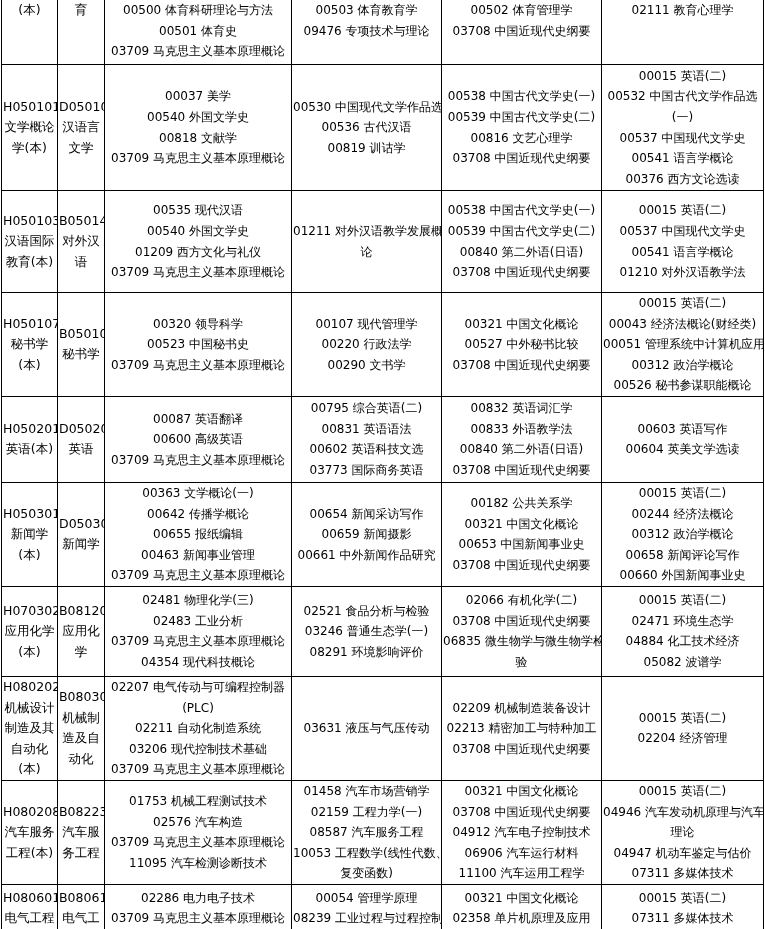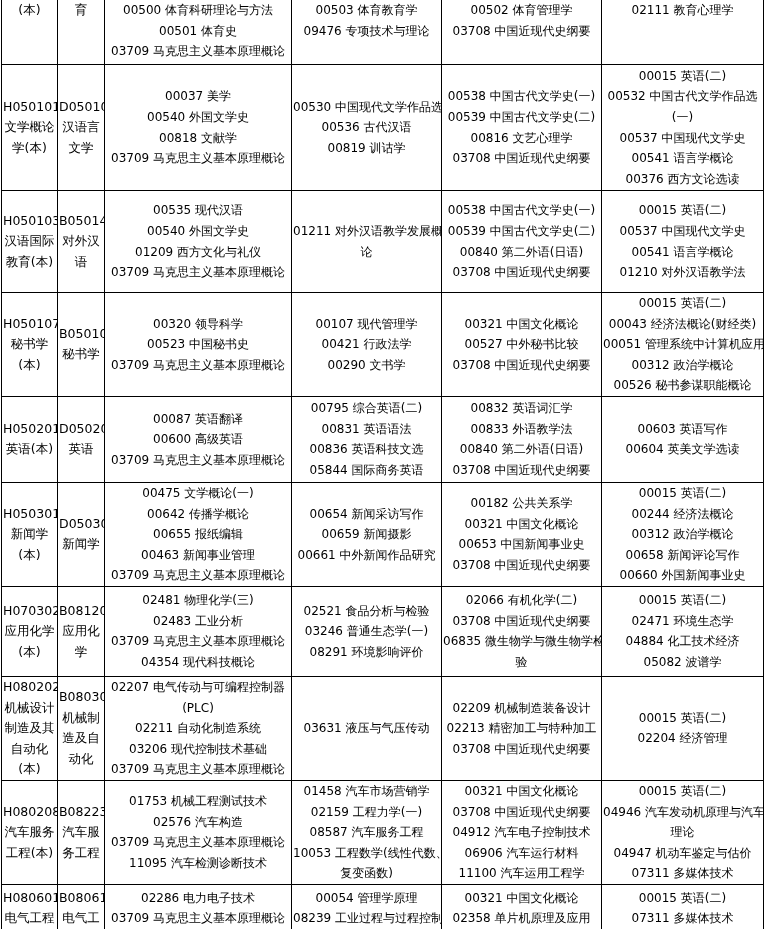--- a/index.html
+++ b/index.html
@@ -143,21 +143,21 @@
           <span class="line">B050104</span>
           <span class="line">秘书学</span>
         </td>
         <td>
           <span class="line">00320 领导科学</span>
           <span class="line">00523 中国秘书史</span>
           <span class="line">03709 马克思主义基本原理概论</span>
         </td>
         <td>
           <span class="line">00107 现代管理学</span>
-          <span class="line">00421 行政法学</span>
+          <span class="line">00220 行政法学</span>
           <span class="line">00290 文书学</span>
         </td>
         <td>
           <span class="line">00321 中国文化概论</span>
           <span class="line">00527 中外秘书比较</span>
           <span class="line">03708 中国近现代史纲要</span>
         </td>
         <td>
           <span class="line">00015 英语(二)</span>
           <span class="line">00043 经济法概论(财经类)</span>
@@ -176,22 +176,22 @@
           <span class="line">英语</span>
         </td>
         <td>
           <span class="line">00087 英语翻译</span>
           <span class="line">00600 高级英语</span>
           <span class="line">03709 马克思主义基本原理概论</span>
         </td>
         <td>
           <span class="line">00795 综合英语(二)</span>
           <span class="line">00831 英语语法</span>
-          <span class="line">00836 英语科技文选</span>
-          <span class="line">05844 国际商务英语</span>
+          <span class="line">00602 英语科技文选</span>
+          <span class="line">03773 国际商务英语</span>
         </td>
         <td>
           <span class="line">00832 英语词汇学</span>
           <span class="line">00833 外语教学法</span>
           <span class="line">00840 第二外语(日语)</span>
           <span class="line">03708 中国近现代史纲要</span>
         </td>
         <td>
           <span class="line">00603 英语写作</span>
           <span class="line">00604 英美文学选读</span>
@@ -201,21 +201,21 @@
         <td class="major">
           <span class="line">H050301</span>
           <span class="line">新闻学</span>
           <span class="line">(本)</span>
         </td>
         <td class="major">
           <span class="line">D050305</span>
           <span class="line">新闻学</span>
         </td>
         <td>
-          <span class="line">00475 文学概论(一)</span>
+          <span class="line">00363 文学概论(一)</span>
           <span class="line">00642 传播学概论</span>
           <span class="line">00655 报纸编辑</span>
           <span class="line">00463 新闻事业管理</span>
           <span class="line">03709 马克思主义基本原理概论</span>
         </td>
         <td>
           <span class="line">00654 新闻采访写作</span>
           <span class="line">00659 新闻摄影</span>
           <span class="line">00661 中外新闻作品研究</span>
         </td>

